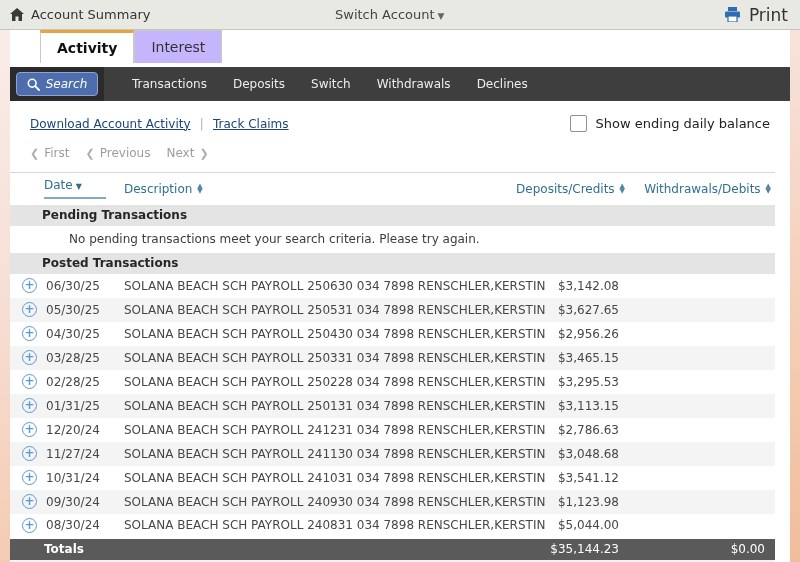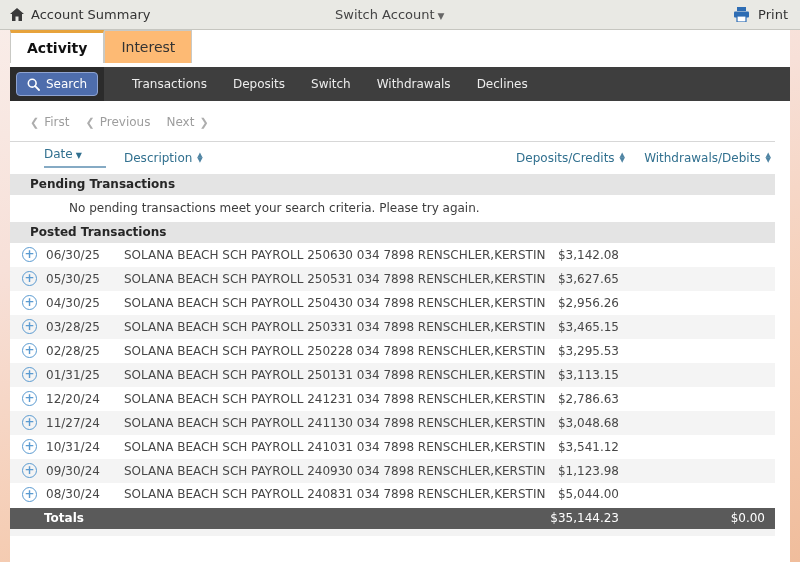--- a/index.html
+++ b/index.html
@@ -15,44 +15,44 @@
     position:relative; width:800px; height:30px;
     background:#e9e9e4; border-bottom:1px solid #c6c6c0;
     display:flex; align-items:center; padding:0 12px 0 10px;
   }
   .app-bar .title-group { display:flex; align-items:center; gap:7px; font-size:13px; color:#333; }
   .switch-account {
     position:absolute; left:0; right:0; margin:auto; width:130px; text-align:left;
     font-size:13px; color:#444; cursor:pointer;
   }
   .switch-account .caret { font-size:9px; color:#666; margin-left:3px; }
-  .print-group { margin-left:auto; display:flex; align-items:flex-end; gap:8px; font-size:13px; color:#333; cursor:pointer; }
+  .print-group { margin-left:auto; display:flex; align-items:center; gap:8px; font-size:17px; color:#333; cursor:pointer; }
 
   
   .panel { position:relative; margin-left:10px; width:780px; height:532px; background:#ffffff; }
 
   
-  .tabs { display:flex; height:33px; background:transparent; }
+  .tabs { display:flex; height:33px; background:transparent;padding-left:30px; }
   .tab {
     padding:0 16px; display:flex; align-items:center; font-size:14px;
     border:1px solid #c9c9c4; border-bottom:none; cursor:pointer;
-    background:#fdba74; color:#333;
+    background:#c4b5fd; color:#333;
   }
   .tab.active {
     background:#fff; font-weight:bold; color:#111;
     border-top:3px solid #e7a33c; border-bottom:none;
   }
 
   
   .toolbar { margin-top:4px; height:34px; background:#3e3e3e; display:flex; align-items:stretch; }
   .toolbar-left { width:94px; background:#2b2b2b; display:flex; align-items:center; justify-content:center; }
   .search-btn {
     display:flex; align-items:center; gap:6px;
     background:#4e6dac; border:1px solid #8fa3d0; border-radius:4px;
-    color:#fff; font-size:12px; padding:4px 10px; cursor:pointer;
+    color:#fff; font-size:12px; padding:4px 10px; cursor:pointer;font-style:italic;
   }
   .toolbar-menu { display:flex; align-items:center; gap:26px; padding-left:28px; }
   .toolbar-menu span { color:#ededed; font-size:12px; cursor:pointer; }
 
   
   .links-row { display:flex; align-items:center; padding:14px 20px 0 20px; }
   .links-row a { color:#1b4577; text-decoration:underline; font-size:12px; cursor:pointer; }
   .links-sep { color:#b9b9b9; margin:0 9px; font-size:13px; }
   .balance-option { margin-left:auto; display:flex; align-items:center; gap:9px; }
   .checkbox { width:17px; height:17px; background:#fff; border:1px solid #8f8f8f; border-radius:2px; cursor:pointer; }
@@ -75,21 +75,21 @@
   }
   .hdr-date-inner { display:inline-block; border-bottom:2px solid #85aac4; padding:0 4px 5px 0; min-width:62px; }
   .sort-caret-down { font-size:8px; margin-left:3px; }
   .sort-both { display:inline-flex; flex-direction:column; vertical-align:middle; margin-left:5px; line-height:5px; font-size:7px; color:#4f84a3; }
   td.num, tr.header-row td.num { text-align:right; padding-right:10px; }
   tr.header-row td.num { padding-right:4px; }
 
   tr.section-row td {
     background:#e4e4e4; height:21px; font-weight:bold; color:#262626; font-size:12px;
   }
-  tr.section-row td .sec-pad { padding-left:20px; }
+  tr.section-row td .sec-pad { padding-left:32px; }
   tr.message-row td { height:27px; font-size:12px; color:#3c3c3c; }
   tr.message-row td .msg-pad { padding-left:59px; }
 
   tr.data-row td { height:24px; font-size:12px; color:#474747; white-space:nowrap; }
   tr.data-row:nth-child(even) td { background:#f4f4f4; }
   td.icon-cell { padding-left:12px; }
   .plus-icon {
     display:inline-block; width:15px; height:15px; border:1px solid #5b9bd1; border-radius:50%;
     color:#5b9bd1; font-size:12px; line-height:13px; text-align:center; cursor:pointer;
     font-weight:bold;
@@ -157,20 +157,29 @@
     </div>
     <div class="toolbar-menu">
       <span>Transactions</span>
       <span>Deposits</span>
       <span>Switch</span>
       <span>Withdrawals</span>
       <span>Declines</span>
     </div>
   </div>
 
+  <div class="links-row">
+    <a>Download Account Activity</a>
+    <span class="links-sep">|</span>
+    <a>Track Claims</a>
+    <div class="balance-option">
+      <div class="checkbox"></div>
+      <span class="balance-label">Show ending daily balance</span>
+    </div>
+  </div>
 
   <div class="pagination">
     <span class="pg">
         <span class="chev">❮</span>
         <span>First</span>
       </span>
     <span class="pg">
         <span class="chev">❮</span>
         <span>Previous</span>
       </span>

